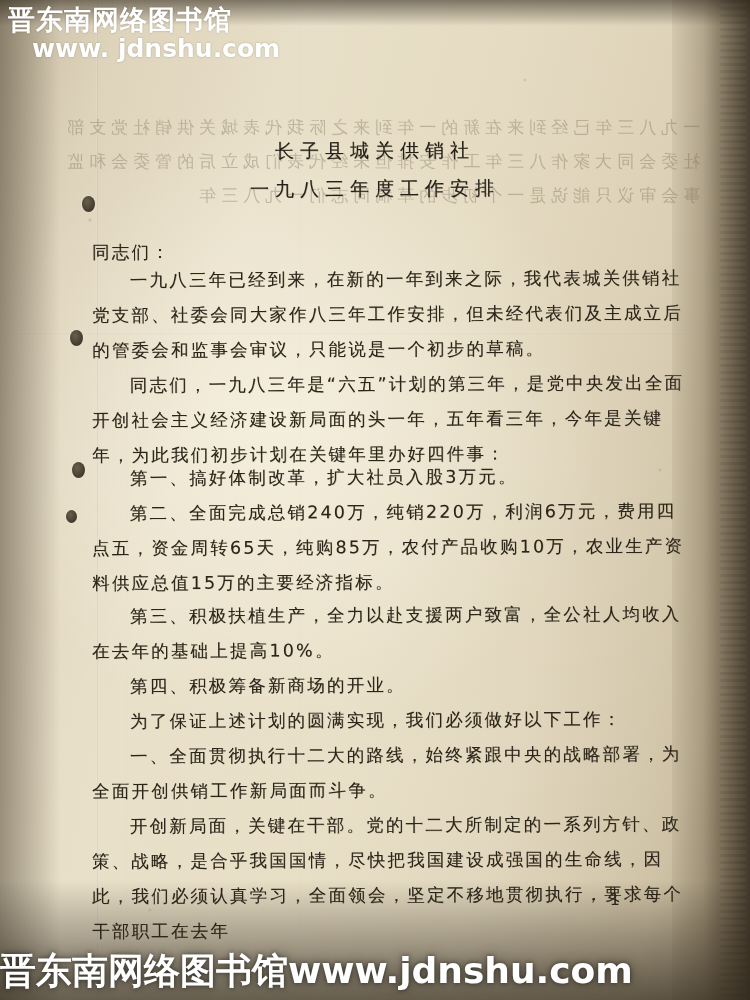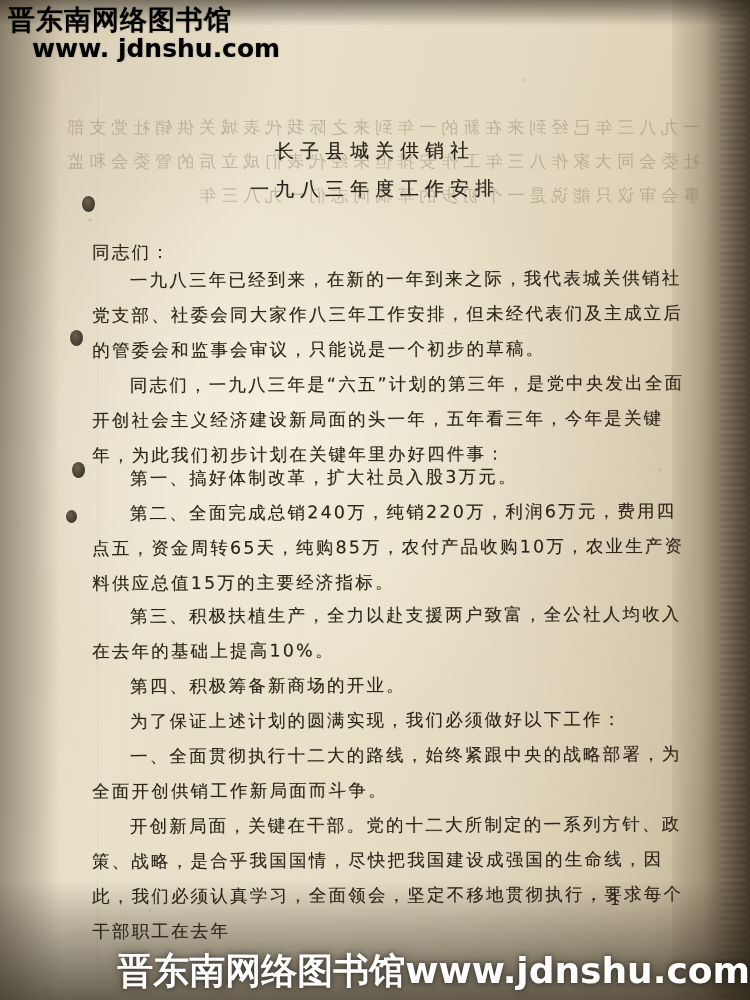--- a/index.html
+++ b/index.html
@@ -144,33 +144,33 @@
 
   
   #doc .para, #doc .title { transform: rotate(-0.25deg); }
 
   
   #wm-top {
     position: absolute;
     left: 8px; top: 4px;
     font-family: "DejaVu Sans", sans-serif;
     font-weight: bold;
-    color: #000000;
+    color: #ffffff;
     text-shadow: 0 0 2px rgba(0,0,0,0.25);
     line-height: 1.15;
     user-select: none;
   }
   #wm-top .l1 { font-size: 27px; letter-spacing: 1px; display:block; }
   #wm-top .l2 { font-size: 25px; letter-spacing: 0px; display:block;margin-left:24px; }
 
   #wm-bottom {
     position: absolute;
     left: 0; right: 0;
     bottom: 4px;
-    text-align: right;
+    text-align: left;
     font-family: "DejaVu Sans", sans-serif;
     font-weight: bold;
     font-size: 36px;
     color: #ffffff;
     letter-spacing: 0px;
     text-shadow: 0 0 5px rgba(0,0,0,0.55), 0 0 14px rgba(0,0,0,0.35);
     white-space: nowrap;
     user-select: none;
   }
 

